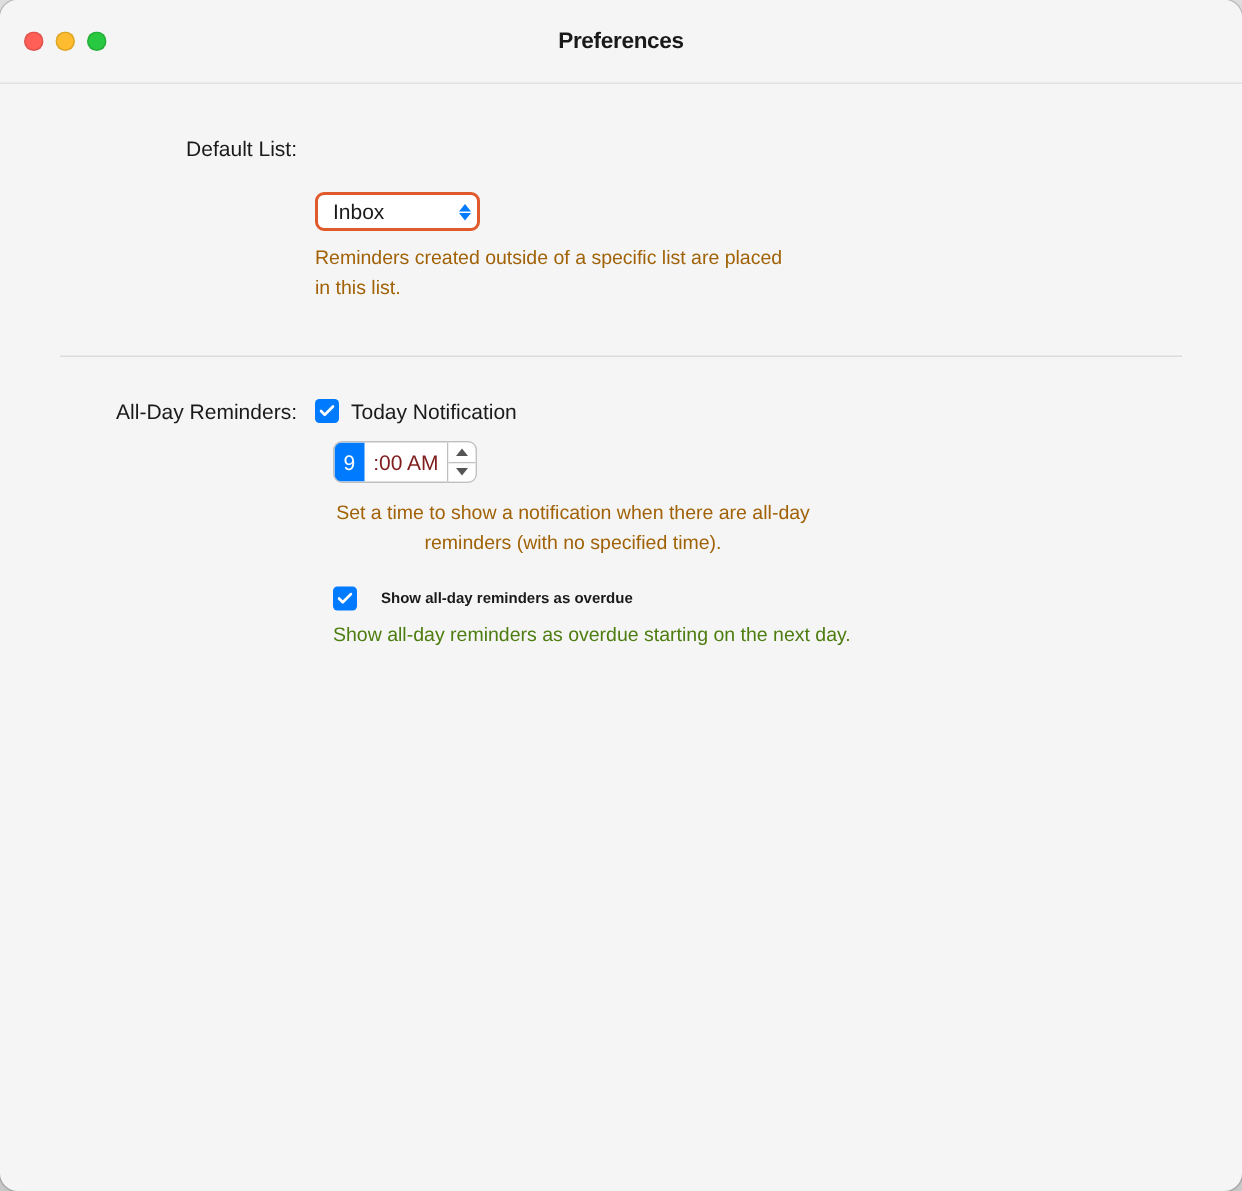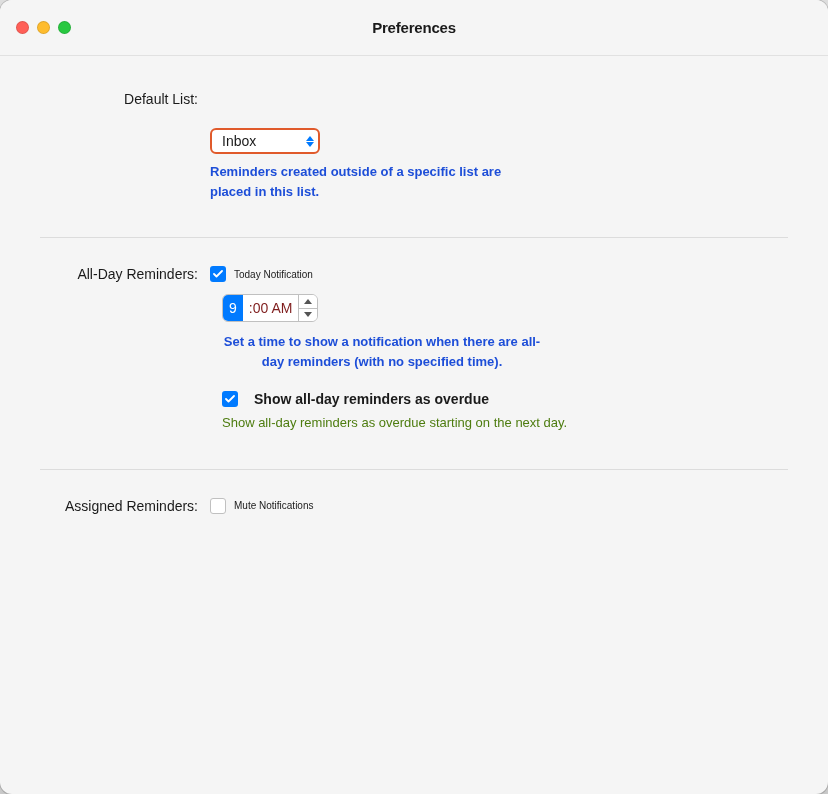--- a/index.html
+++ b/index.html
@@ -162,25 +162,24 @@
     .select-arrow-down {
       width: 0;
       height: 0;
       border-left: 4px solid transparent;
       border-right: 4px solid transparent;
       border-top: 5px solid #007aff;
     }
 
     .helper-text {
       font-size: 13px;
-      color: #1d4ed8;
+      color: #a16207;
       margin-top: 8px;
       line-height: 1.5;
       max-width: 320px;
-      font-weight: bold;
     }
 
     
     .allday-row {
       display: flex;
       align-items: center;
       gap: 0;
     }
 
     .label-part {
@@ -219,21 +218,21 @@
     .checkbox-empty {
       width: 16px;
       height: 16px;
       background: white;
       border: 1.5px solid #c0c0c0;
       border-radius: 3px;
       flex-shrink: 0;
     }
 
     .option-label {
-      font-size: 10px;
+      font-size: 14px;
       color: #1a1a1a;
     }
 
     .time-row {
       display: flex;
       align-items: center;
       margin-top: 12px;
       margin-left: 182px;
     }
 
@@ -307,21 +306,21 @@
 
     .overdue-row {
       display: flex;
       align-items: center;
       margin-top: 20px;
       margin-left: 182px;
       gap: 8px;
     }
 
     .overdue-label {
-      font-size: 14px;
+      font-size: 10px;
       font-weight: 600;
       color: #1a1a1a;
     }
 
     .overdue-helper {
       font-size: 13px;
       color: #4d7c0f;
       margin-top: 6px;
       margin-left: 182px;
       line-height: 1.5;
@@ -420,24 +419,15 @@
               <path d="M1 4L3.5 6.5L9 1" stroke="white" stroke-width="1.8" stroke-linecap="round" stroke-linejoin="round"></path>
             </svg>
           </div>
         </div>
         <span class="overdue-label">Show all-day reminders as overdue</span>
       </div>
 
       <div class="overdue-helper">Show all-day reminders as overdue starting on the next day.</div>
     </div>
 
-    <div class="section">
-      <div class="assigned-row">
-        <span class="assigned-label">Assigned Reminders:</span>
-        <div class="checkbox-wrapper">
-          <div class="checkbox-empty"></div>
-        </div>
-        <span class="option-label">Mute Notifications</span>
-      </div>
-    </div>
 
   </div>
 </div>
 
 </body></html>

